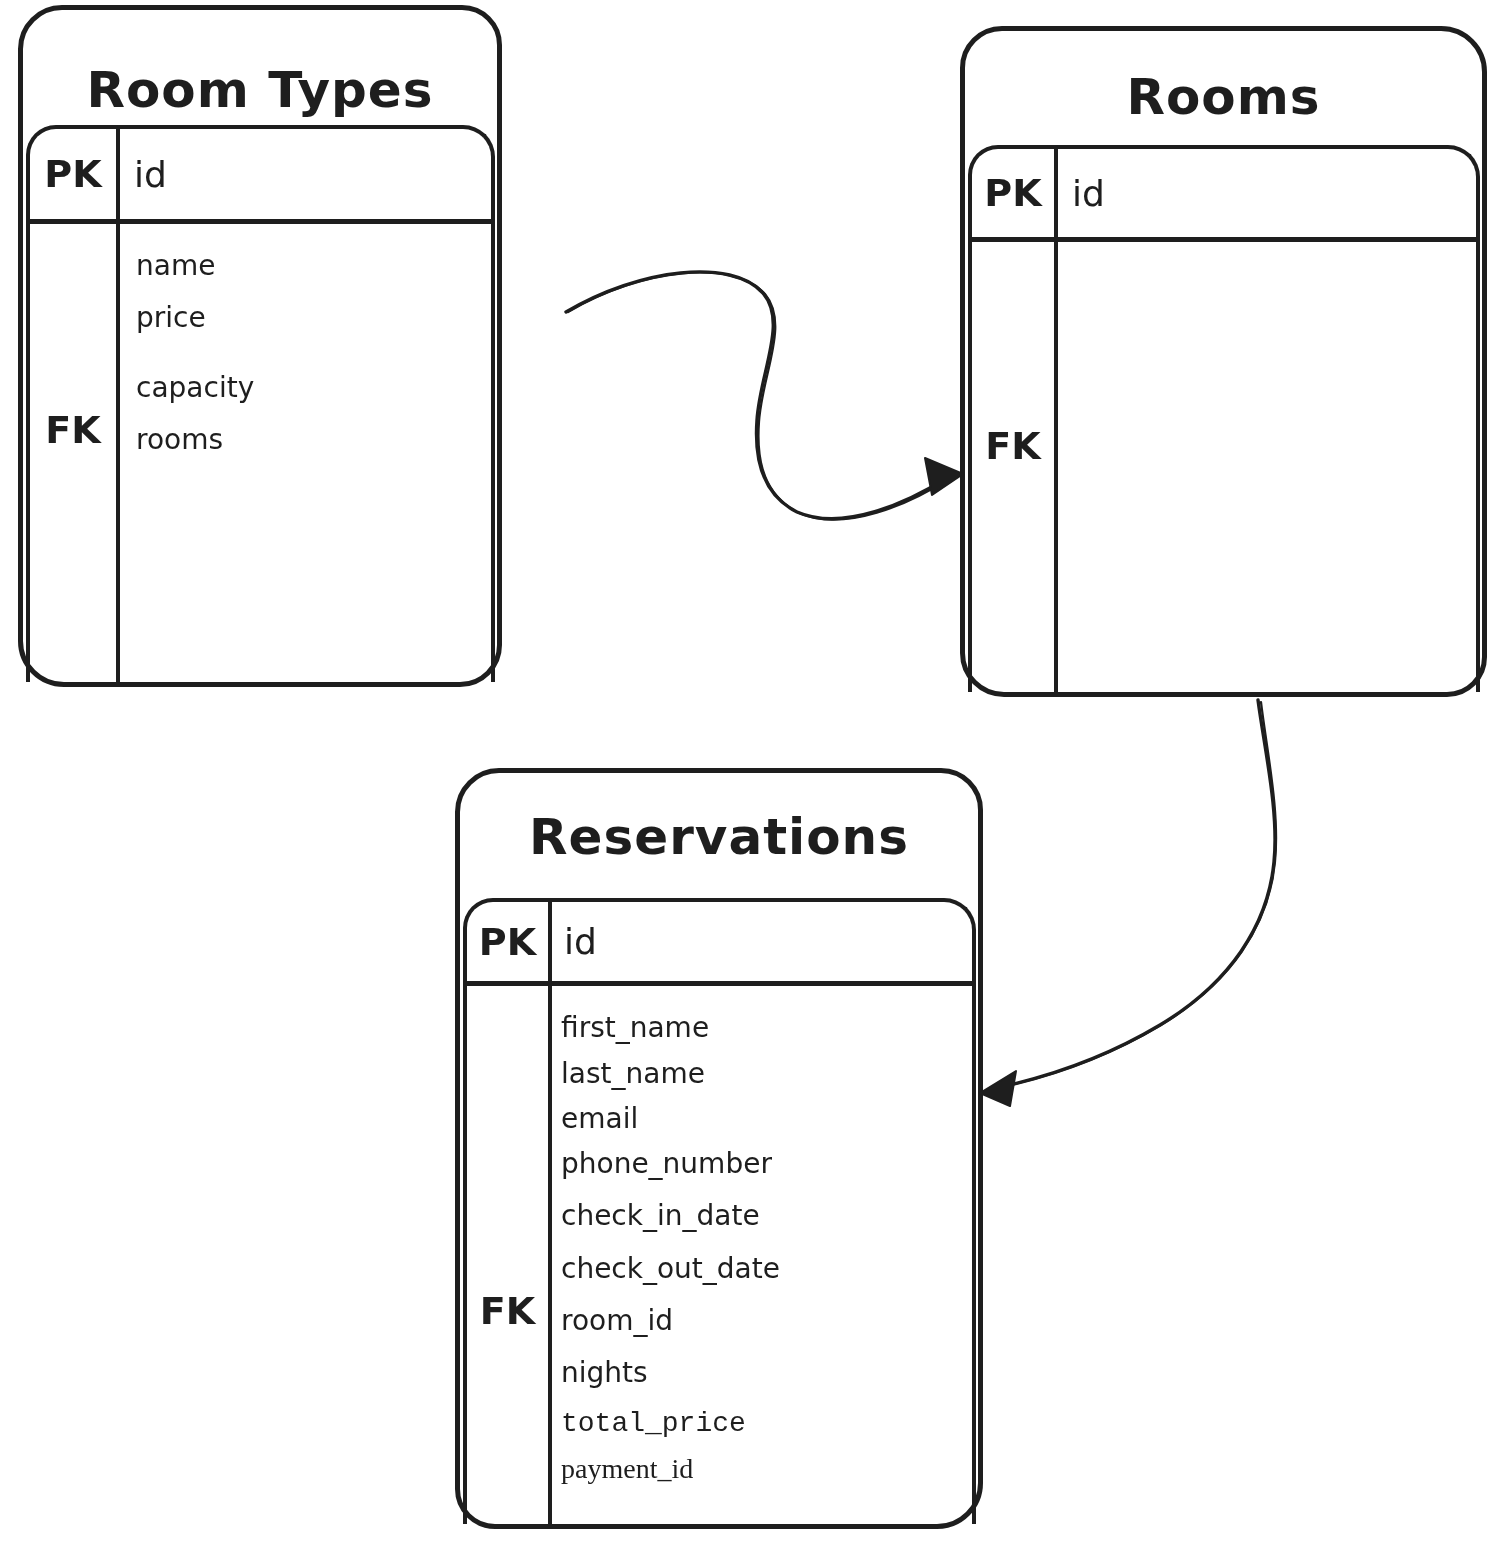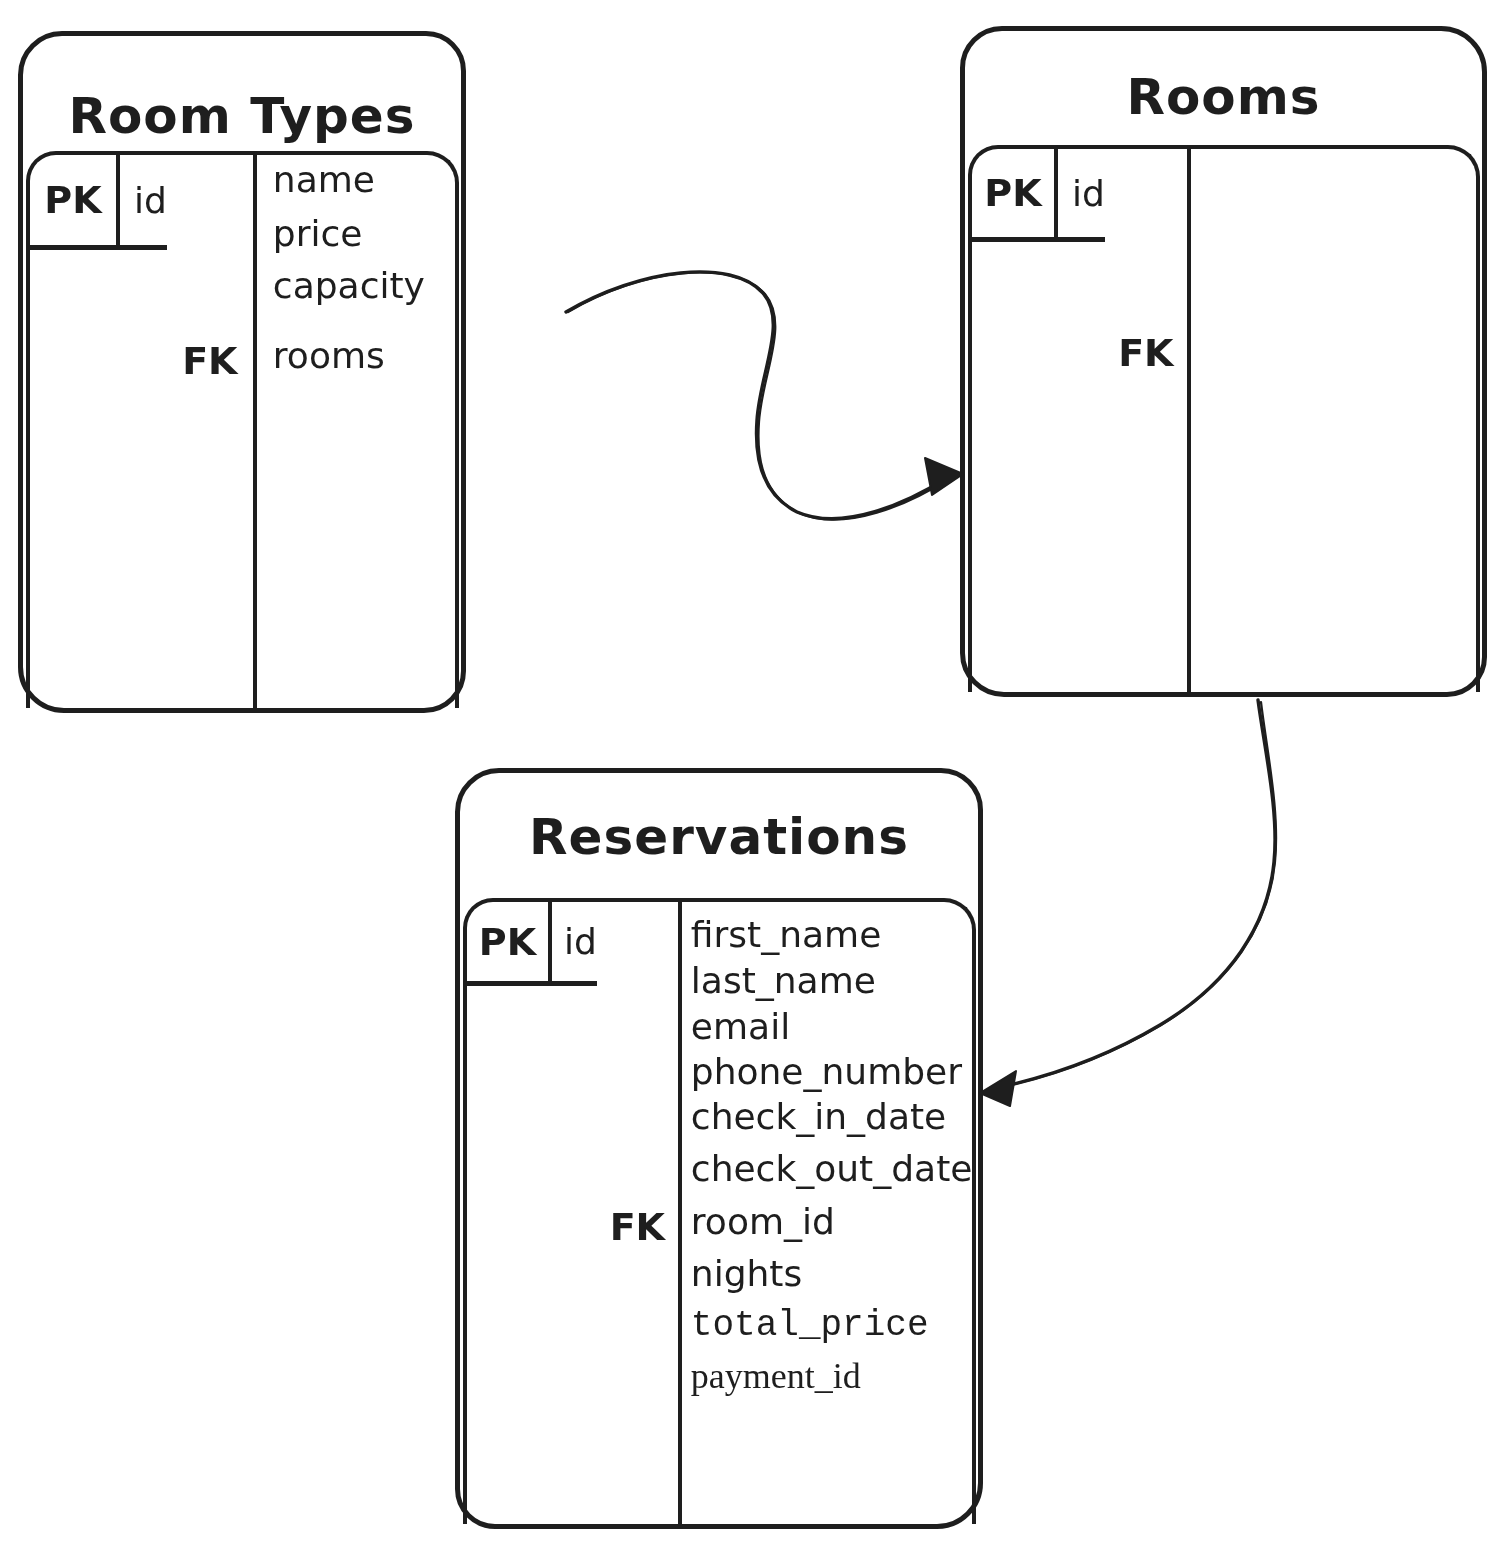--- a/index.html
+++ b/index.html
@@ -30,21 +30,21 @@
     height:72px;
     white-space:nowrap;
   }
   .inner{
     position:absolute;
     left:3px;right:2px;bottom:0;
     border:4px solid #1e1e1e;
     border-bottom:none;
     border-radius:30px 32px 0 0;
     display:flex;
-    flex-direction:row;
+    flex-direction:column;
   }
   .hdr{
     display:flex;
     border-bottom:5px solid #1e1e1e;
     flex:0 0 auto;
   }
   .key-cell{
     flex:0 0 auto;
     border-right:4px solid #1e1e1e;
     display:flex;align-items:center;justify-content:center;
@@ -63,38 +63,38 @@
     position:relative;
     padding-left:20px;
   }
   .fk-label{
     position:absolute;left:0;right:0;
     display:flex;align-items:center;justify-content:center;
     font-size:38px;font-weight:600;
   }
   .frows{flex:1;display:flex;flex-direction:column;}
   .frow{
-    display:flex;align-items:flex-start;
-    font-size:36px;
+    display:flex;align-items:flex-end;
+    font-size:28px;
     padding-left:16px;
     flex:0 0 auto;
     white-space:nowrap;
   }
   .res .frow{padding-left:9px;}
   .res .id-cell{padding-left:12px;}
   .rel-stroke{fill:none;stroke:#1e1e1e;stroke-width:3.4;stroke-linecap:round;}
   .rel-stroke.echo{stroke-width:2.2;}
   .rel-head{fill:#1e1e1e;stroke:#1e1e1e;stroke-width:2;stroke-linejoin:round;}
 </style>
 </head>
 <body>
 
 <div class="canvas">
 
-  <div class="entity" style="left:18px;top:31px;width:448px;height:682px;border-radius:44px 40px 42px 46px;">
+  <div class="entity" style="left:18px;top:5px;width:484px;height:682px;border-radius:44px 40px 42px 46px;">
     <div class="entity-title" style="top:44px;">Room Types</div>
     <div class="inner" style="top:115px;">
       <div class="hdr" style="height:95px;">
         <div class="key-cell" style="width:90px;">PK</div>
         <div class="id-cell">id</div>
       </div>
       <div class="tbody">
         <div class="key-col" style="width:90px;">
           <div class="fk-label" style="top:180px;height:52px;">FK</div>
         </div>

